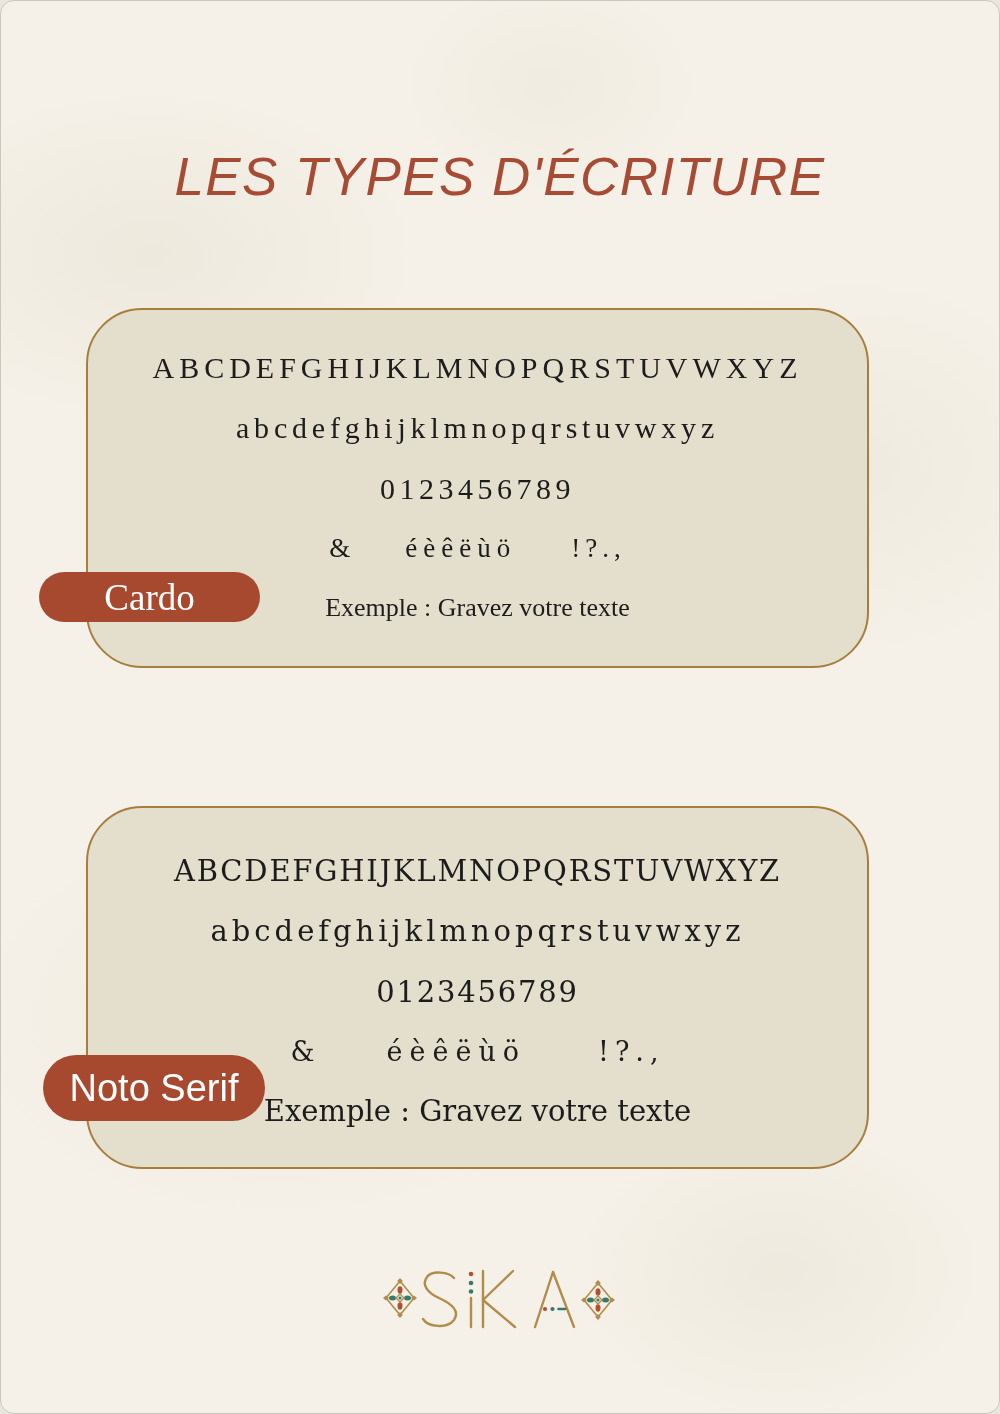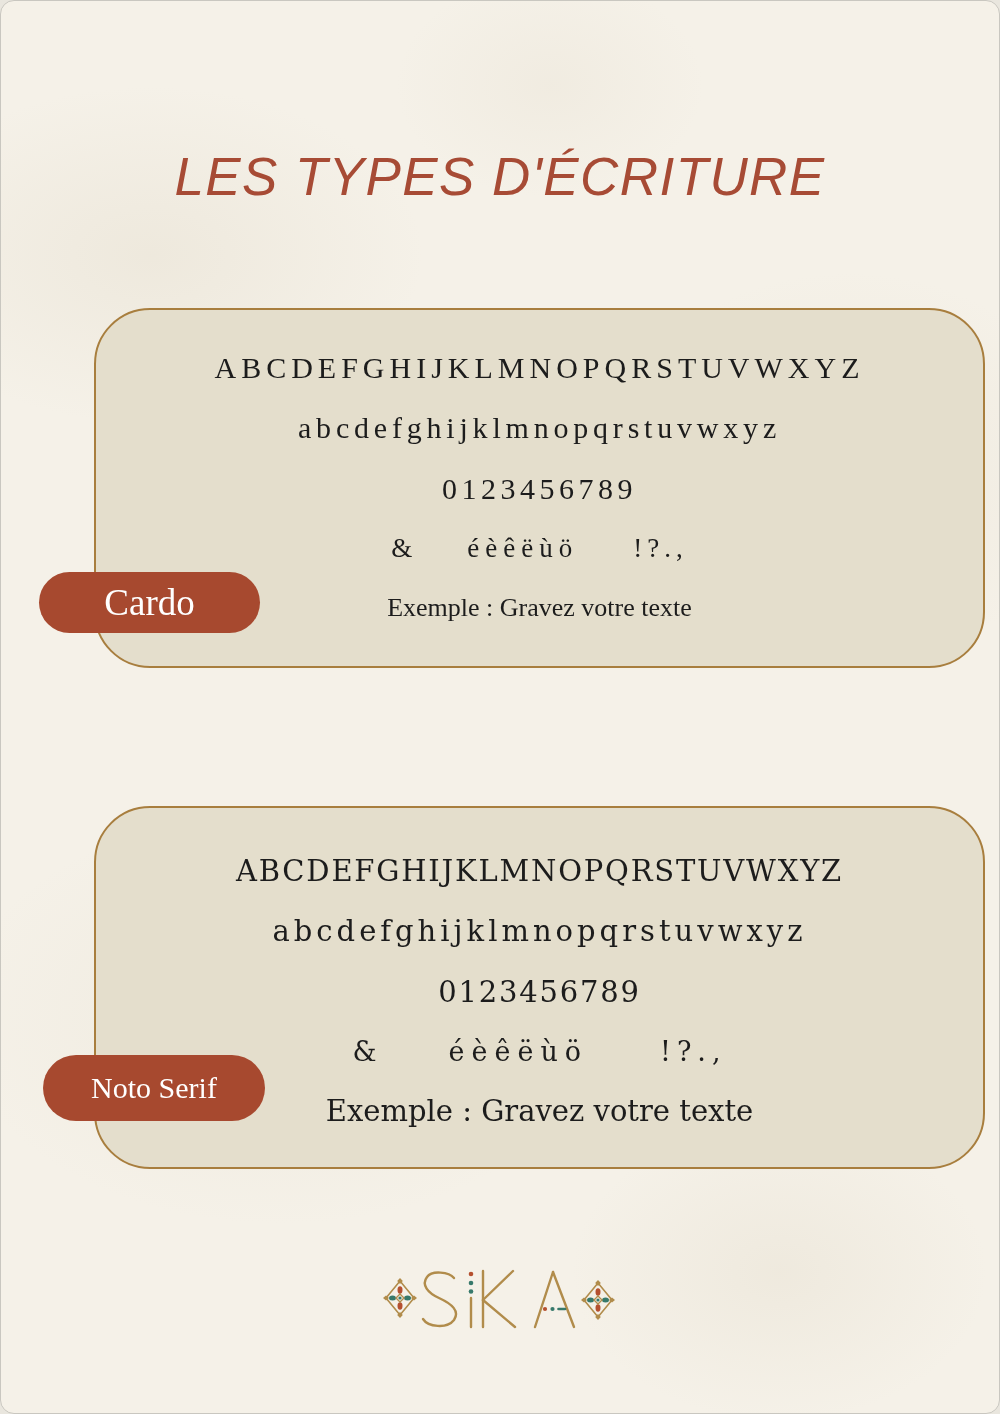--- a/index.html
+++ b/index.html
@@ -32,26 +32,25 @@
     position:absolute; top:142px; left:0; width:100%;
     margin:0; text-align:center;
     font-family:"Liberation Sans", sans-serif;
     font-style:italic; font-weight:300;
     font-size:54px; line-height:66px; letter-spacing:1.5px;
     color:#A74B35;
     transform:scaleX(.98);
   }
 
   .card {
-    position:absolute; left:85px; width:891px;
+    position:absolute; left:85px; width:783px;
     background:#E4DECC;
     border:2px solid #A87E3E;
     border-radius:56px;
     z-index:1;
-    margin-left:8px;
   }
   .card-1 { top:307px; height:360px; }
   .card-2 { top:805px; height:363px; }
 
   .row { position:absolute; left:0; width:100%; text-align:center; white-space:nowrap; }
 
   
   .cardo { font-family:"Liberation Serif", serif; }
   .card-1 .upper   { top:40px;  font-size:30px; line-height:36px; letter-spacing:5px; }
   .card-1 .lower   { top:100px; font-size:30px; line-height:36px; letter-spacing:4.8px; }
@@ -70,24 +69,24 @@
   .card-2 .symbols .accents { letter-spacing:7px; }
   .card-2 .symbols .punct   { letter-spacing:6px; }
   .card-2 .example { top:286px; font-size:29px; line-height:35px; }
 
   .pill {
     position:absolute; z-index:2;
     display:flex; align-items:center; justify-content:center;
     background:#A7492F; color:#FFFFFF;
     border-radius:34px;
   }
-  .pill-1 { left:38px; top:571px; width:221px; height:61px;
+  .pill-1 { left:38px; top:571px; width:221px; height:50px;
             font-family:"Liberation Serif", serif; font-size:37px; }
   .pill-2 { left:42px; top:1054px; width:222px; height:66px;
-            font-family:Liberation Serif, serif; font-size:30px; }
+            font-family:Liberation Sans, sans-serif; font-size:38px; }
 
   .logo { position:absolute; left:375px; top:1262px; width:250px; height:74px; }
   .sr-only {
     position:absolute; width:1px; height:1px; overflow:hidden;
     clip:rect(0 0 0 0); white-space:nowrap;
   }
 </style>
 </head>
 <body>
 

